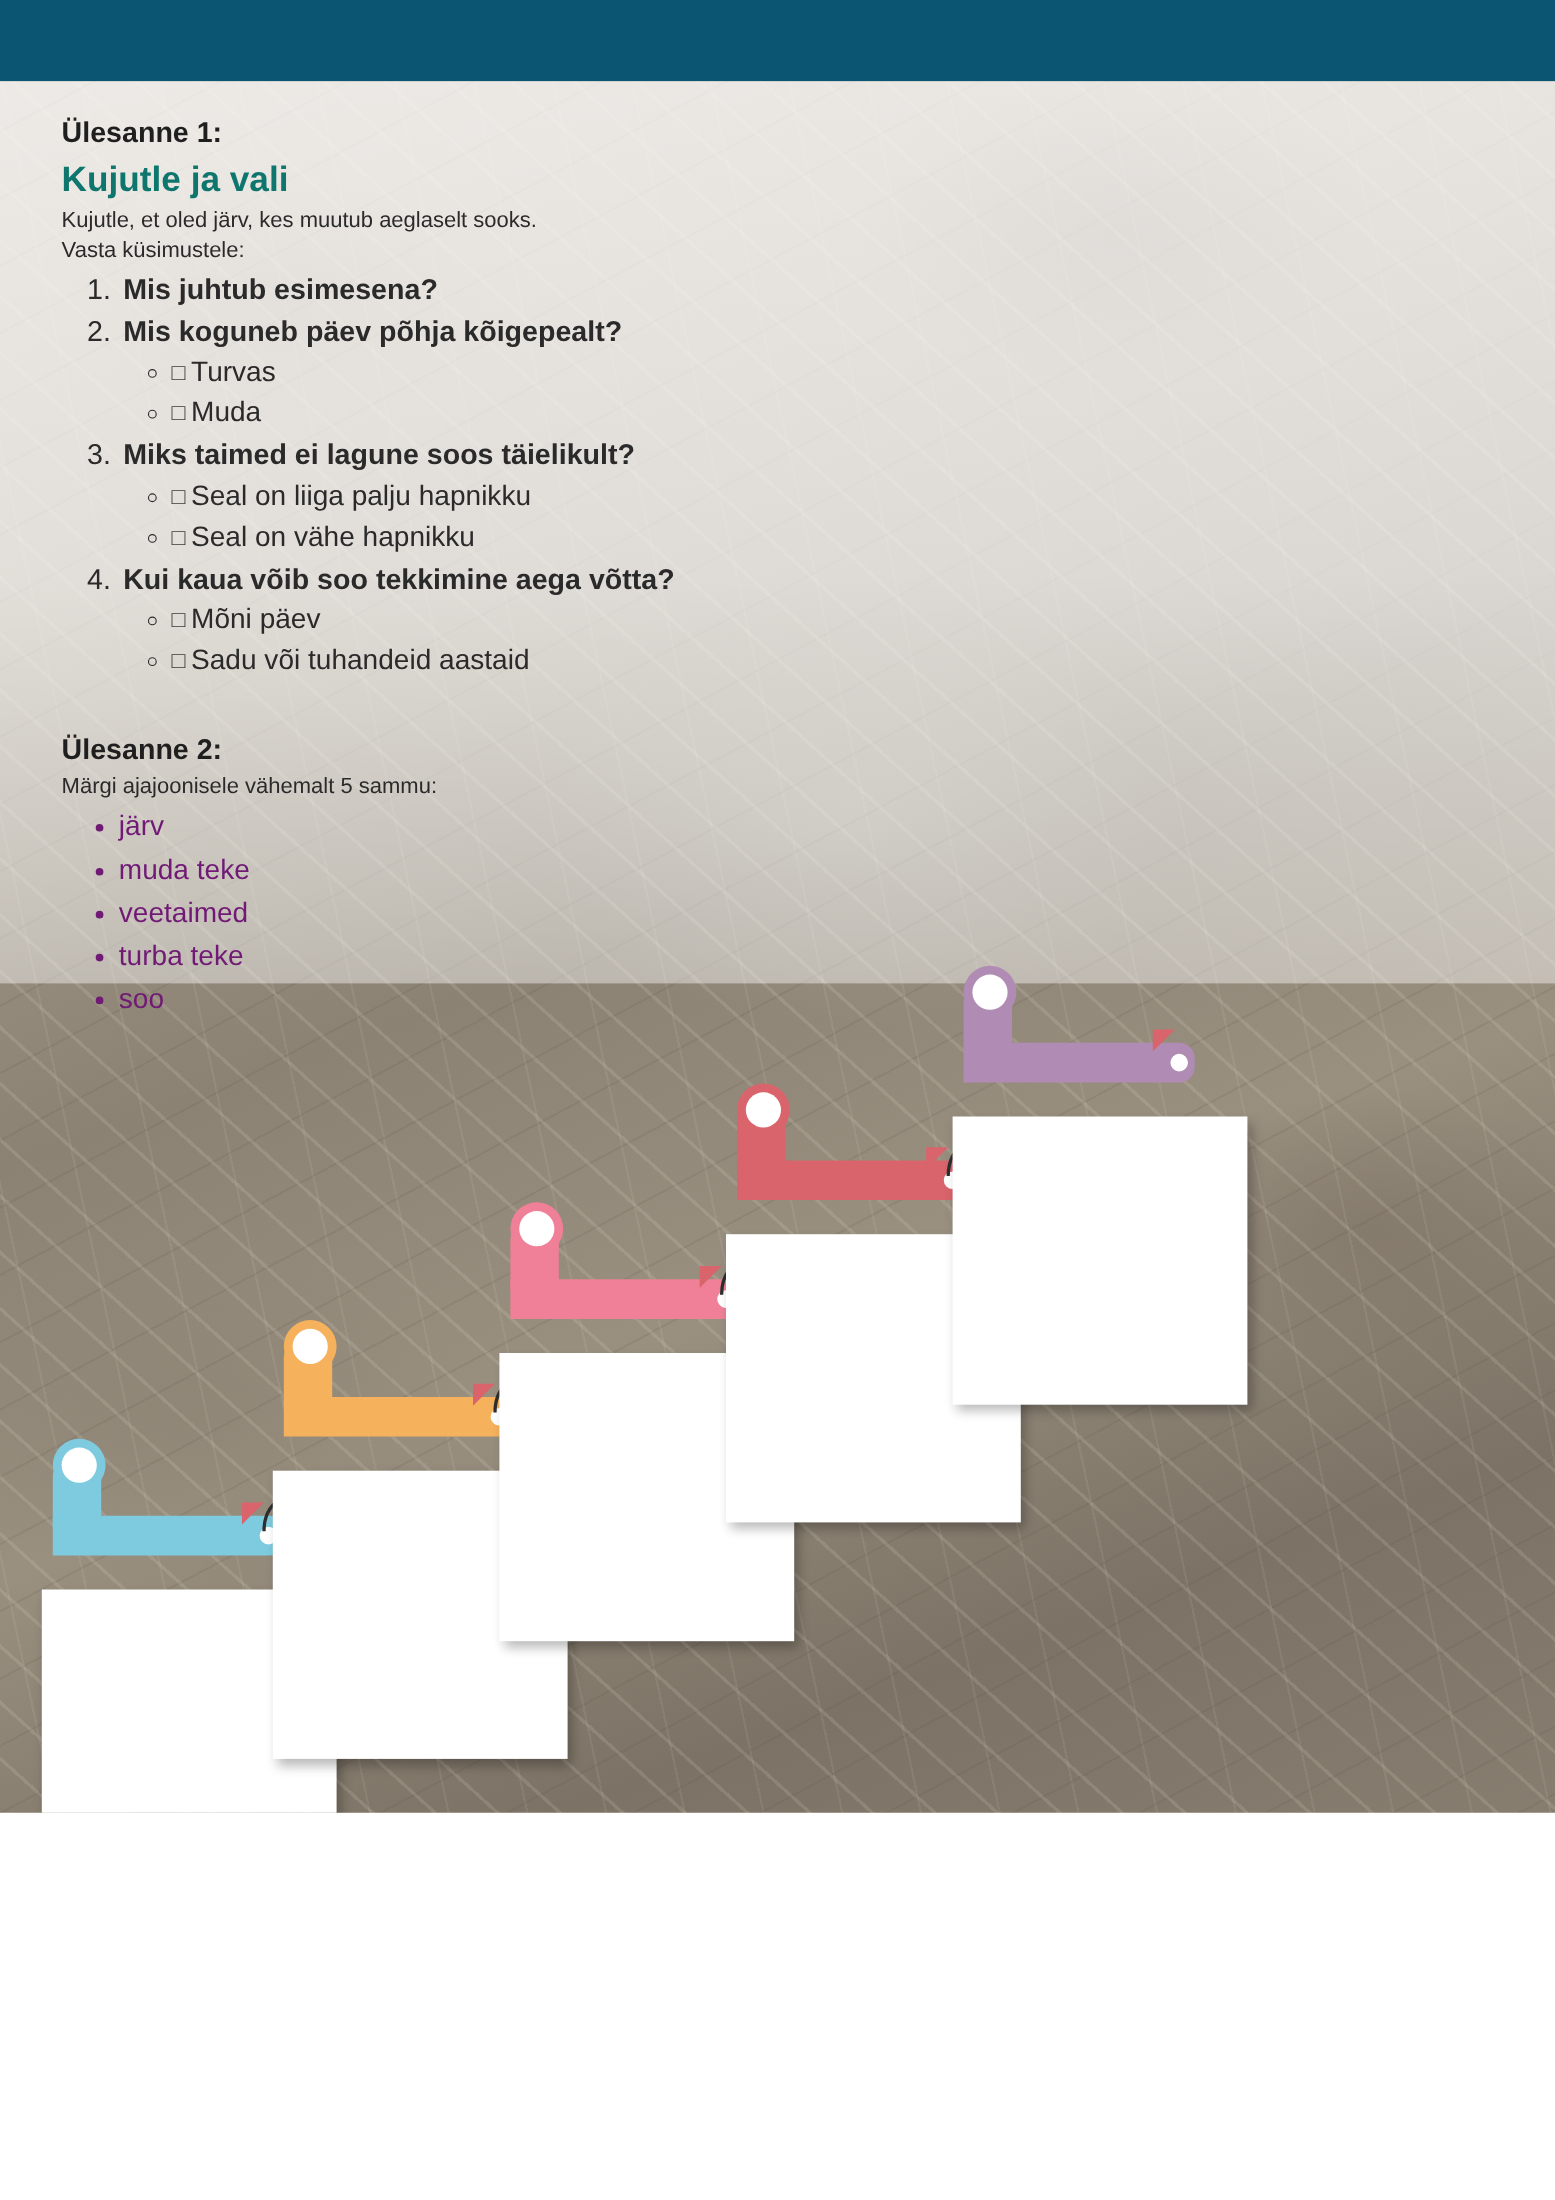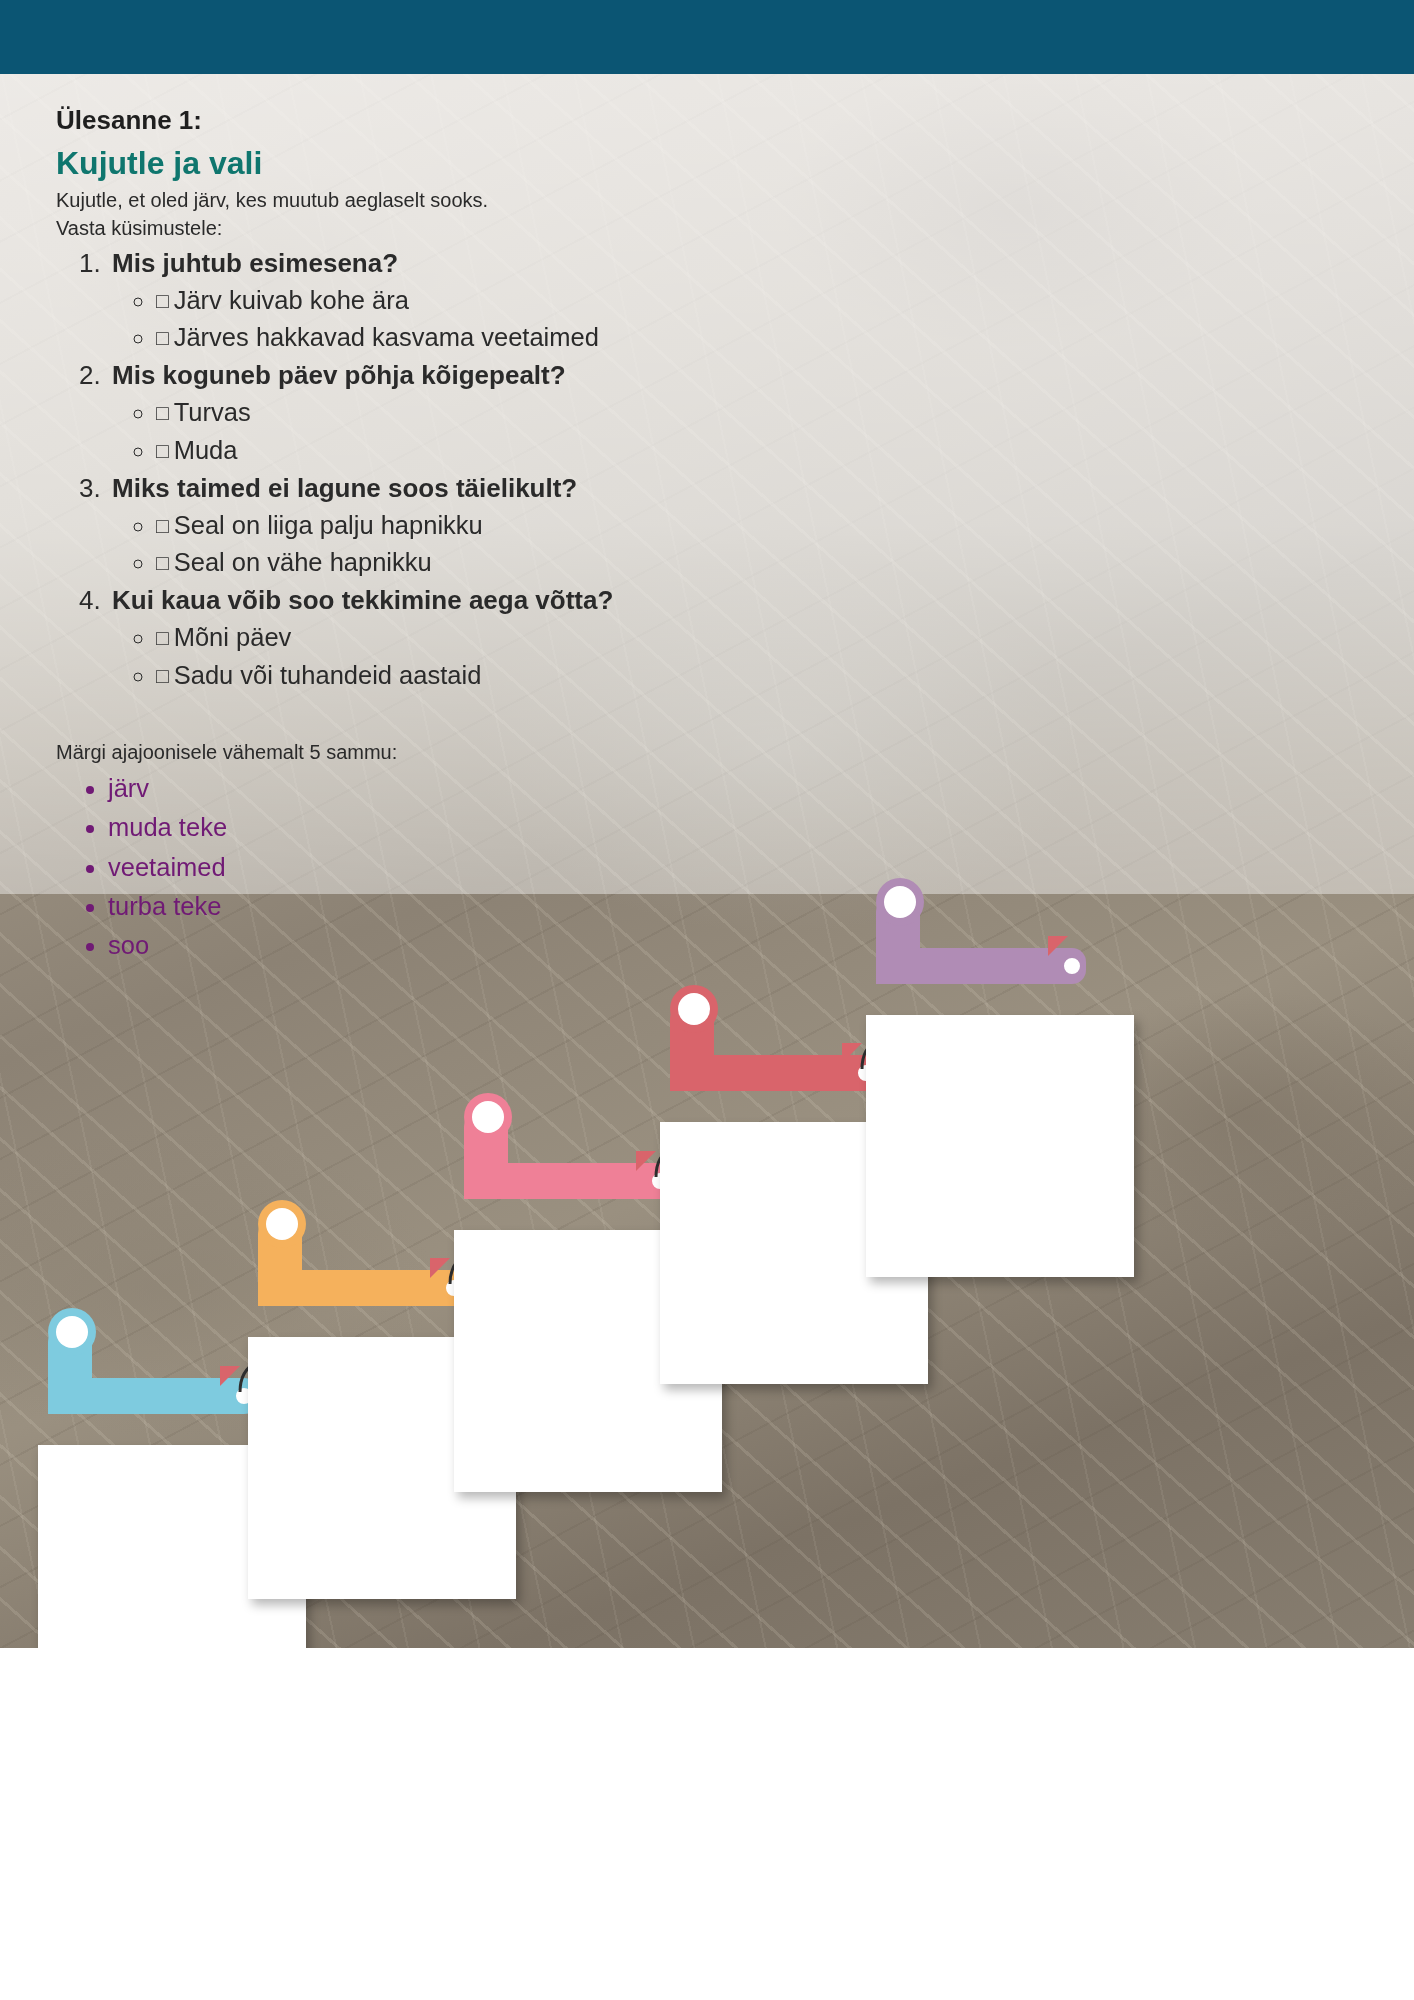--- a/index.html
+++ b/index.html
@@ -242,24 +242,20 @@
     <div class="text-col">
 
       <div class="task-head">Ülesanne 1:</div>
       <div class="task-sub">Kujutle ja vali</div>
       <div class="intro-line">Kujutle, et oled järv, kes muutub aeglaselt sooks.</div>
       <div class="intro-line">Vasta küsimustele:</div>
 
       <ol class="q-list">
         <li>
           <span>Mis juhtub esimesena?</span>
-          <ul class="opt-list">
-            <li><span class="checkbox-glyph">□</span><span>Järv kuivab kohe ära</span></li>
-            <li><span class="checkbox-glyph">□</span><span>Järves hakkavad kasvama veetaimed</span></li>
-          </ul>
         </li>
         <li>
           <span>Mis koguneb päev põhja kõigepealt?</span>
           <ul class="opt-list">
             <li><span class="checkbox-glyph">□</span><span>Turvas</span></li>
             <li><span class="checkbox-glyph">□</span><span>Muda</span></li>
           </ul>
         </li>
         <li>
           <span>Miks taimed ei lagune soos täielikult?</span>
@@ -272,20 +268,21 @@
           <span>Kui kaua võib soo tekkimine aega võtta?</span>
           <ul class="opt-list">
             <li><span class="checkbox-glyph">□</span><span>Mõni päev</span></li>
             <li><span class="checkbox-glyph">□</span><span>Sadu või tuhandeid aastaid</span></li>
           </ul>
         </li>
       </ol>
 
       <div class="gap-block"></div>
 
+      <div class="task-head">Ülesanne 2:</div>
       <div class="intro-line">Märgi ajajoonisele vähemalt 5 sammu:</div>
 
       <ul class="step-list">
         <li><span>järv</span></li>
         <li><span>muda teke</span></li>
         <li><span>veetaimed</span></li>
         <li><span>turba teke</span></li>
         <li><span>soo</span></li>
       </ul>
     </div>

